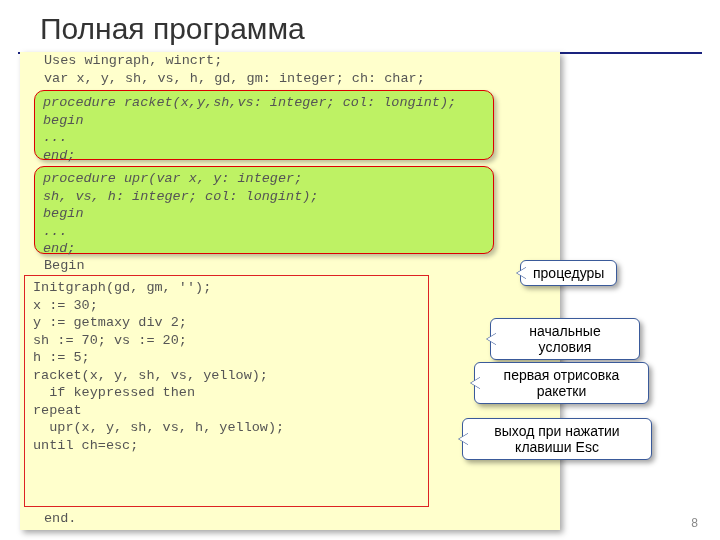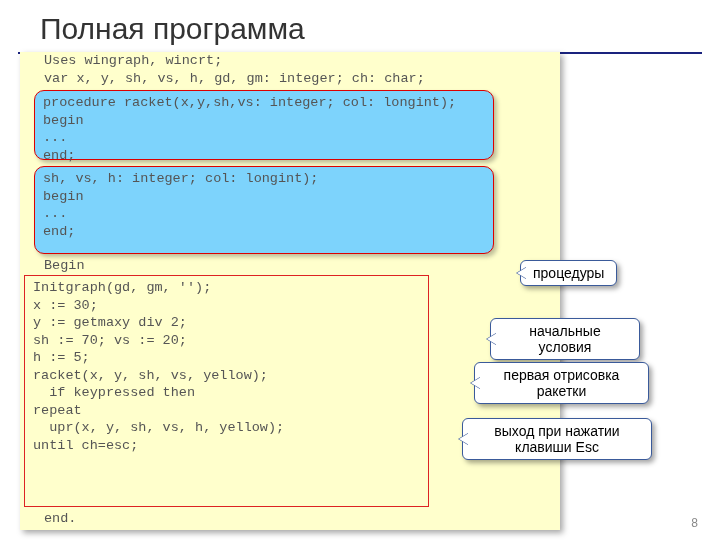--- a/index.html
+++ b/index.html
@@ -29,25 +29,26 @@
     font-family: "Courier New", monospace;
     font-size: 13.5px;
     line-height: 17.5px;
     color: #555;
   }
   .plain { padding-left: 24px; }
   .proc-block {
     position: absolute;
     left: 14px;
     width: 460px;
-    background: #7dd3fc;
+    background: #bef264;
     border: 1.5px solid #d00;
     border-radius: 10px;
     box-shadow: 3px 3px 4px rgba(0,0,0,0.25);
     padding: 3px 0 3px 8px;
+    font-style: italic;
   }
   .proc1 { top: 38px; height: 70px; }
   .proc2 { top: 114px; height: 88px; }
   .main-block {
     position: absolute;
     left: 4px; top: 223px;
     width: 405px; height: 232px;
     border: 1px solid #d22;
     padding: 3px 8px;
   }
@@ -94,20 +95,21 @@
   <div class="line plain">var x, y, sh, vs, h, gd, gm: integer; ch: char;</div>
 
   <div class="proc-block proc1">
     <div class="line">procedure racket(x,y,sh,vs: integer; col: longint);</div>
     <div class="line">begin</div>
     <div class="line">...</div>
     <div class="line">end;</div>
   </div>
 
   <div class="proc-block proc2">
+    <div class="line">procedure upr(var x, y: integer;</div>
     <div class="line">sh, vs, h: integer; col: longint);</div>
     <div class="line">begin</div>
     <div class="line">...</div>
     <div class="line">end;</div>
   </div>
 
   <div class="line plain" style="position:absolute; top:205px; left:0;">Begin</div>
 
   <div class="main-block">
     <div class="line">Initgraph(gd, gm, '');</div>

